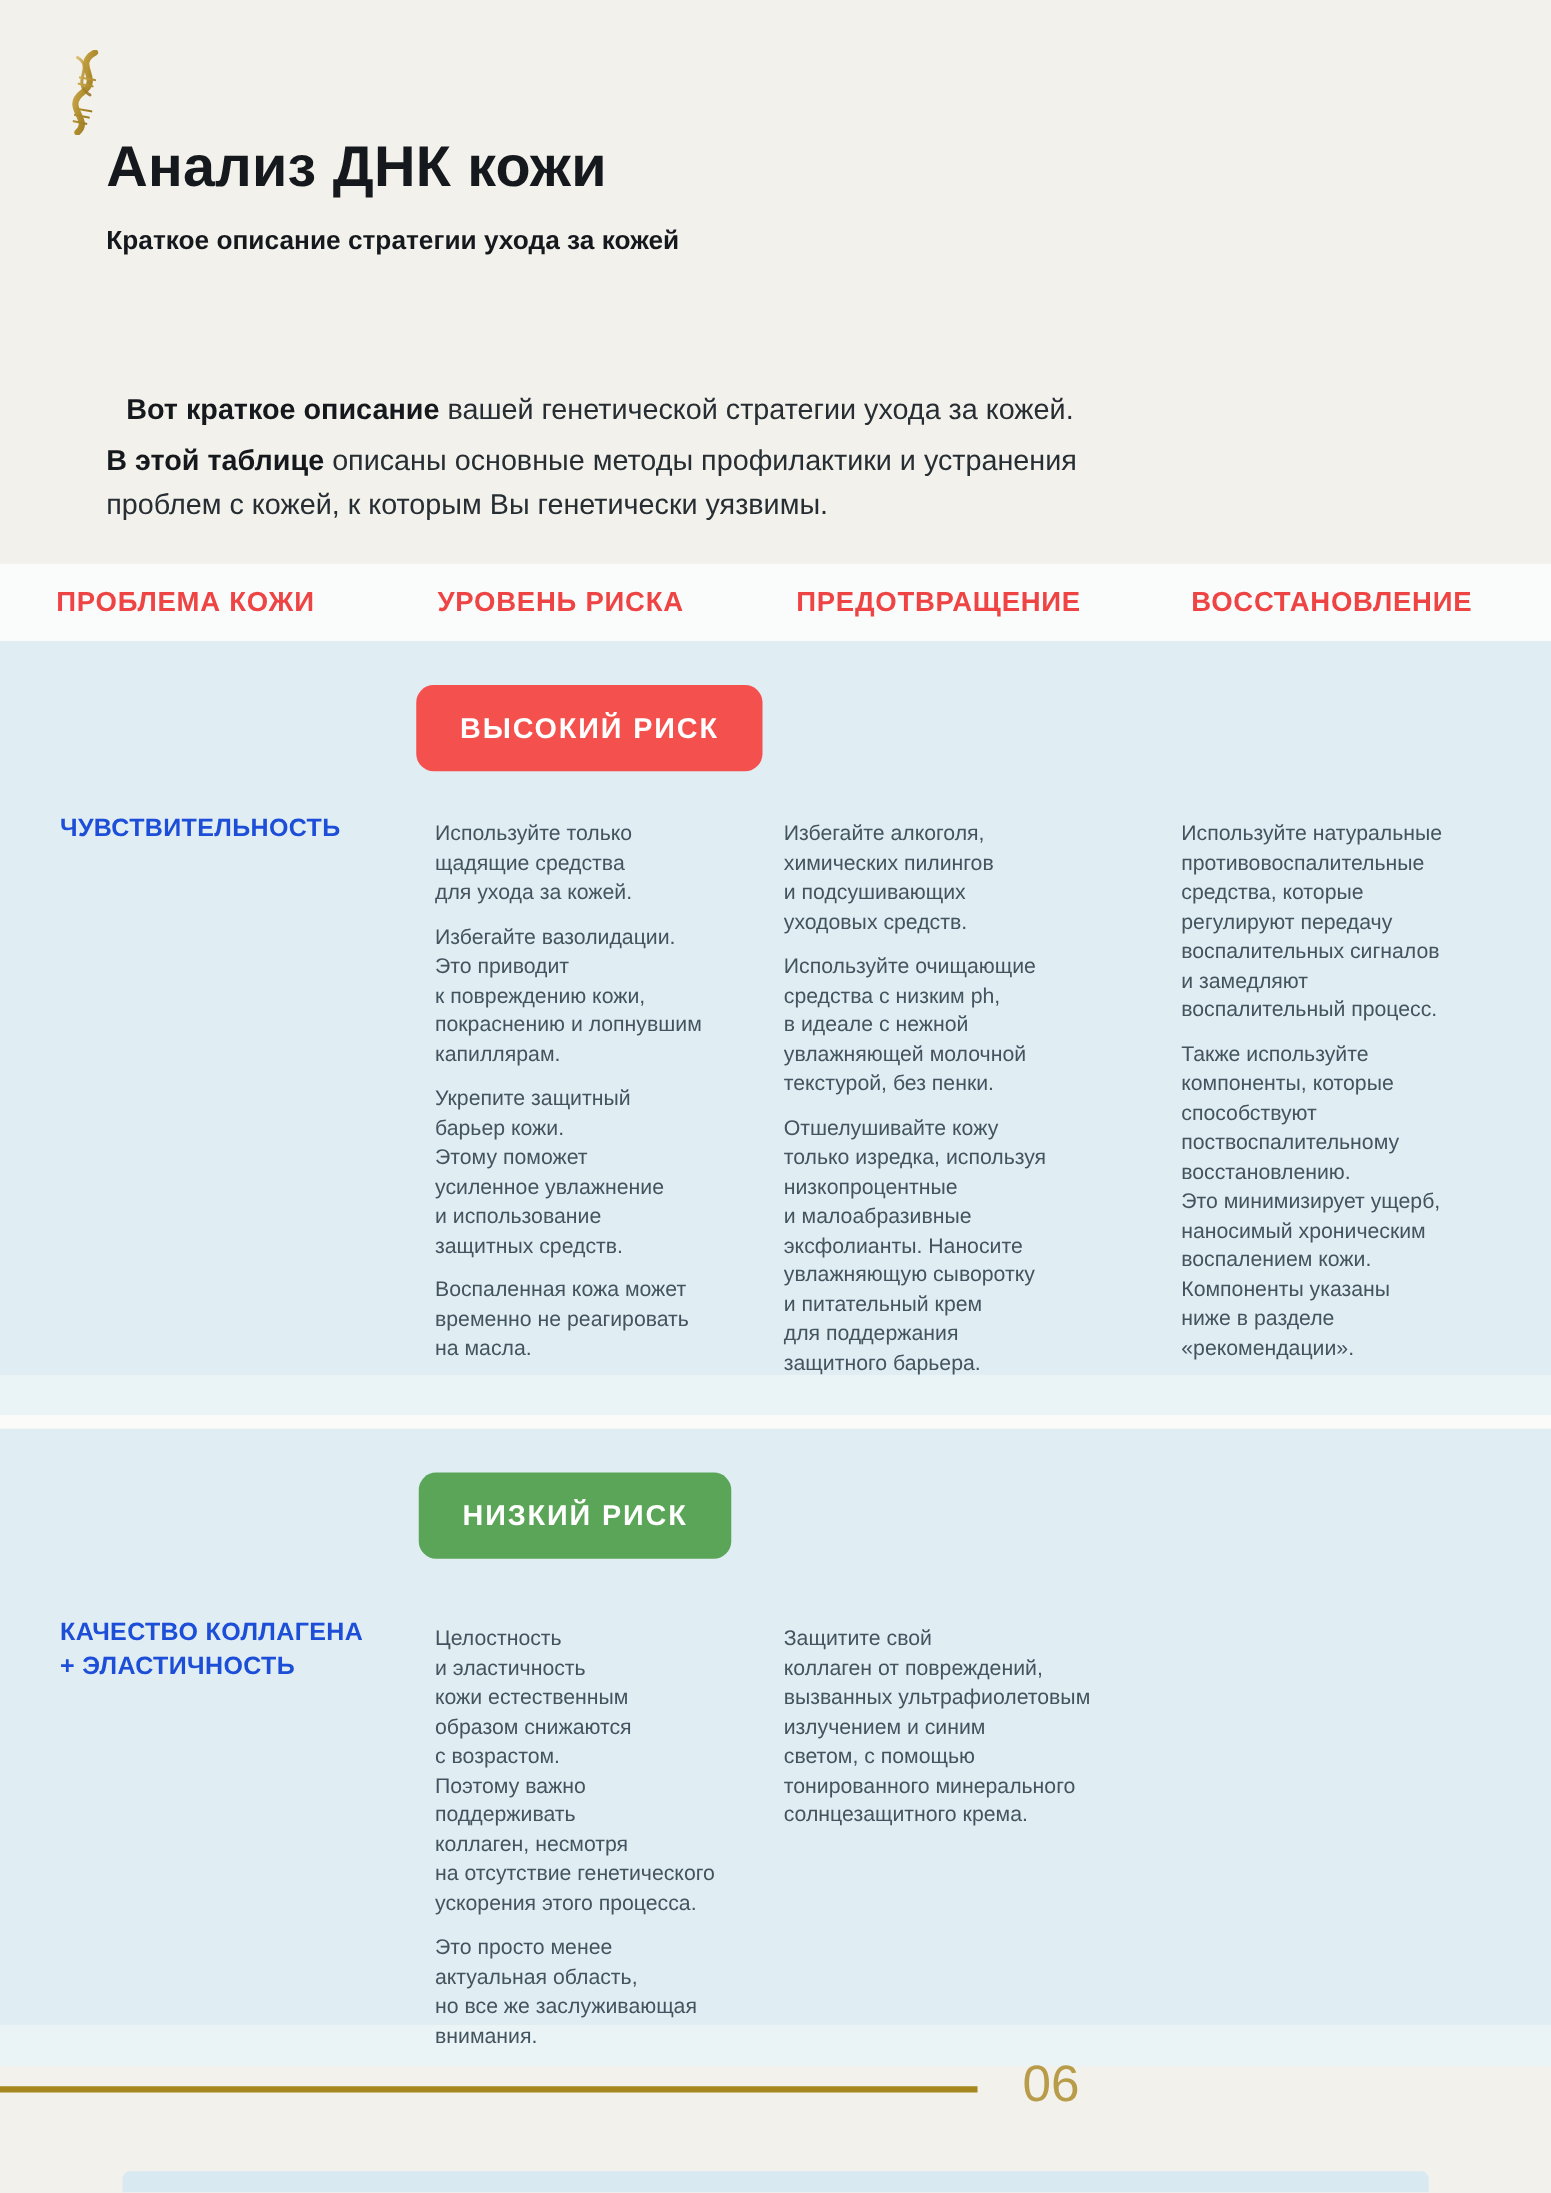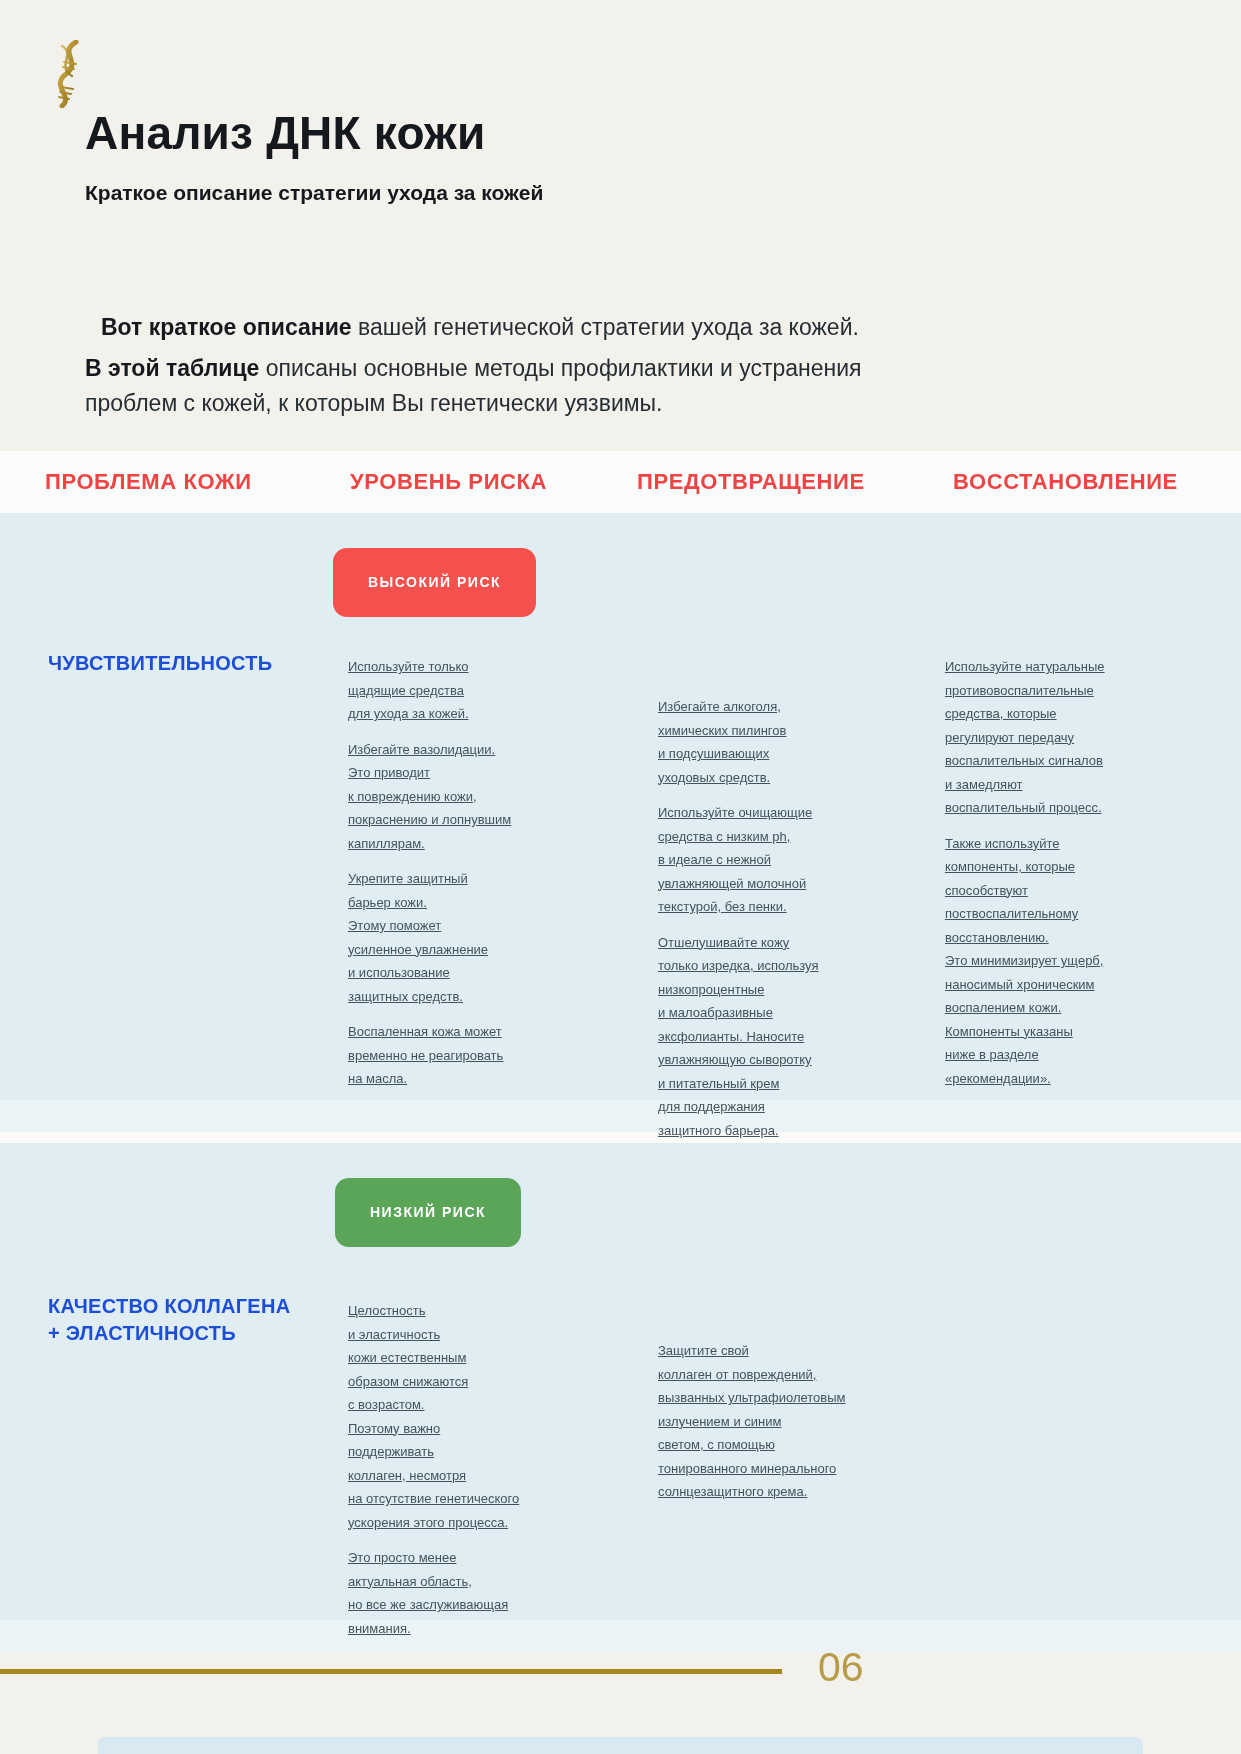--- a/index.html
+++ b/index.html
@@ -41,43 +41,42 @@
   .band{left:0;width:1241px;background:#E0EDF3;}
   .band1{top:513px;height:587px;}
   .strip1{top:1100px;height:32px;background:#EAF3F6;left:0;width:1241px;}
   .band-gap{top:1132px;height:11px;background:#FBFCFA;left:0;width:1241px;}
   .band2{top:1143px;height:477px;}
   .strip2{top:1620px;height:33px;background:#EAF3F6;left:0;width:1241px;}
   .risk-badge{
     height:69px;line-height:69px;
     padding:0 35px;
     border-radius:14px;
-    color:#FFFFFF;font-size:14px;font-weight:700;letter-spacing:1.5px;
+    color:#FFFFFF;font-size:23px;font-weight:700;letter-spacing:1.5px;
     white-space:nowrap;
   }
   .risk-high{left:333px;top:548px;background:#F4514E;}
   .risk-low{left:335px;top:1178px;background:#5AA557;}
   .row-label{
     left:48px;width:285px;
     font-size:20px;font-weight:700;color:#1d4ed8;
     line-height:27px;letter-spacing:0.3px;
     white-space:pre-line;
   }
   .cell{
-    font-size:13px;color:#43545E;
+    font-size:17px;color:#43545E;
     line-height:23.5px;
-    text-decoration:underline;
   }
   .cell p{margin:0 0 12px 0;white-space:pre-line;}
   .lbl1{top:650px;}
   .lbl2{top:1293px;}
   .r1{top:655px;}
   .r2{top:1299px;}
   .c2{left:348px;width:275px;}
-  .c3{left:658px;width:295px;margin-top:40px;}
+  .c3{left:627px;width:295px;}
   .c4{left:945px;width:285px;}
   .gold-line{
     left:0;top:1669px;width:782px;height:5px;
     background:#A5871E;
   }
   .page-num{
     left:818px;top:1647px;
     font-size:41px;line-height:1;
     color:#B89C49;
   }

